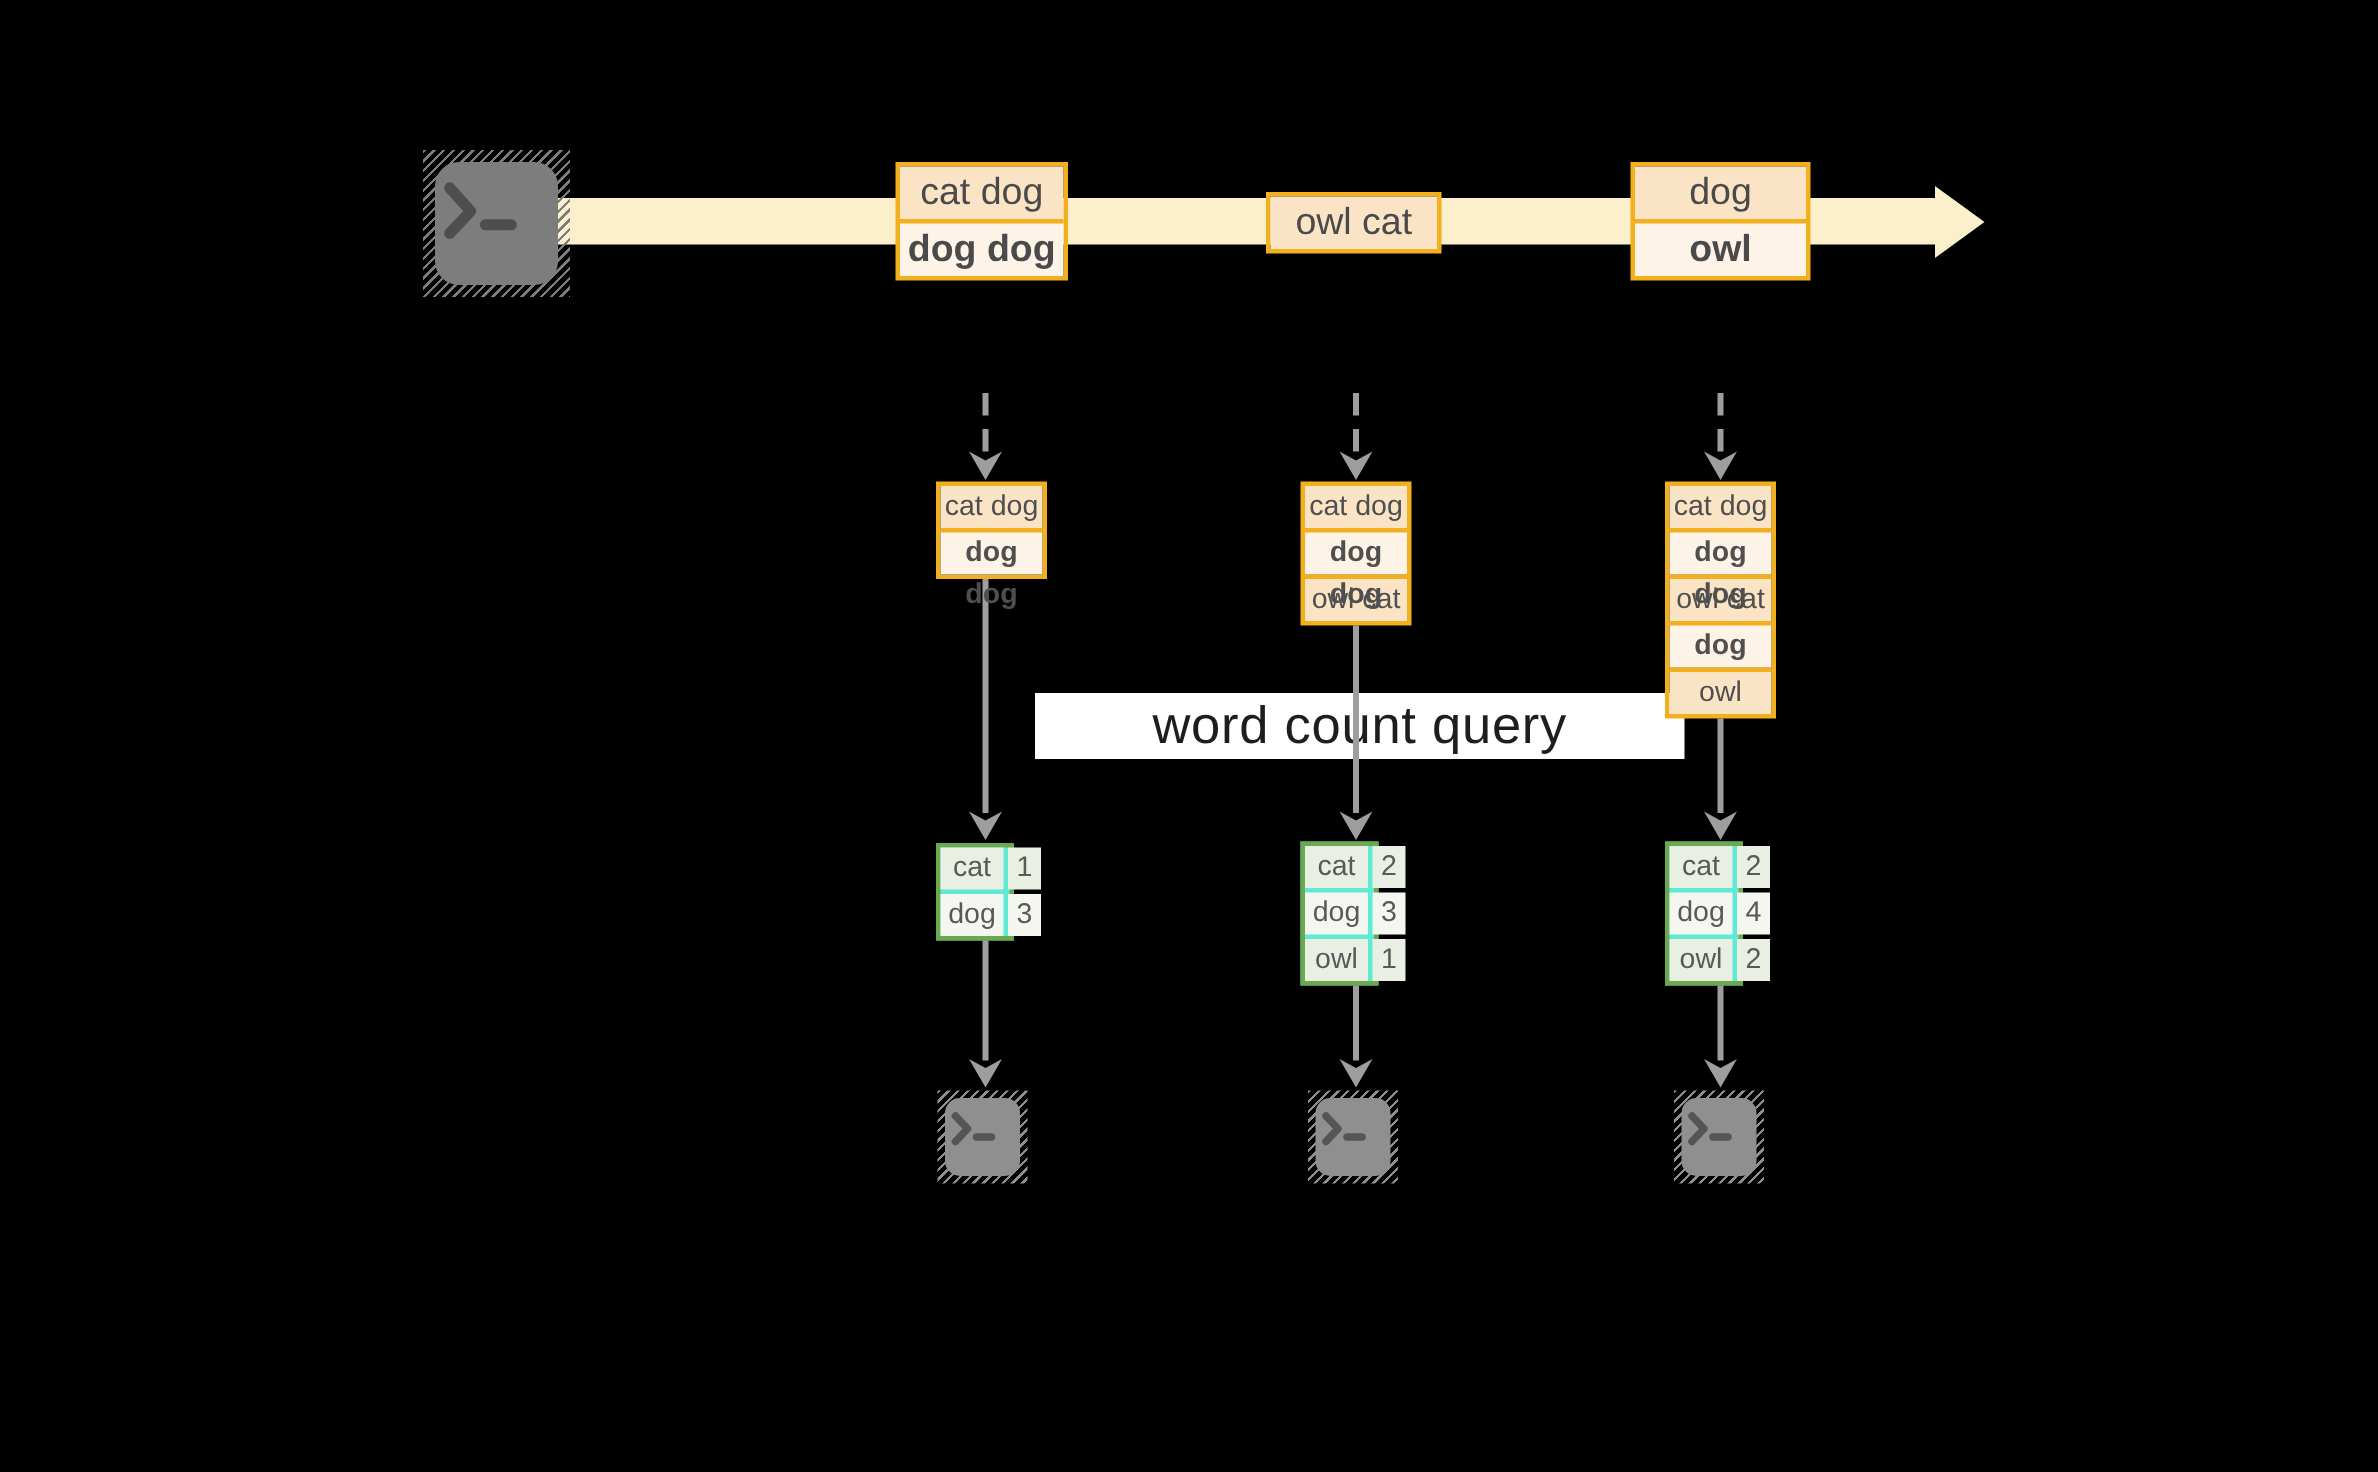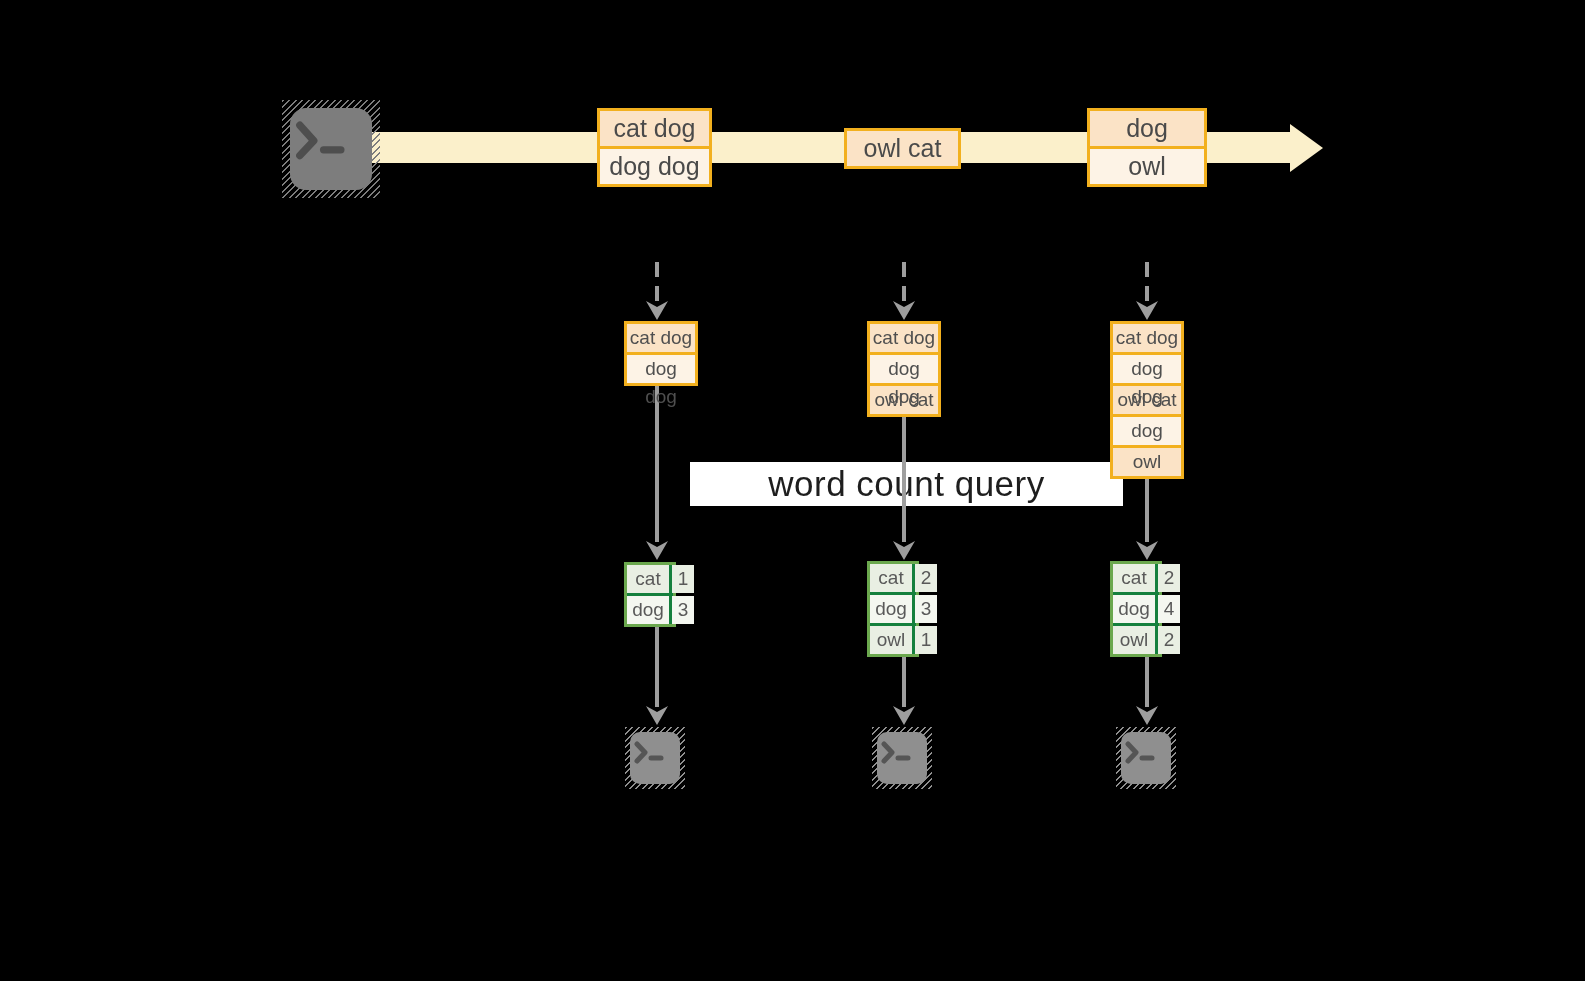--- a/index.html
+++ b/index.html
@@ -5,34 +5,34 @@
   html,body{margin:0;padding:0;background:#000;}
   #canvas{position:relative;width:1585px;height:981px;background:#000;overflow:hidden;
           font-family:"Liberation Sans","DejaVu Sans",sans-serif;}
   svg.layer{position:absolute;left:0;top:0;}
 
   
   .obox{position:absolute;border:3px solid #F2B01E;box-sizing:border-box;}
   .obox .row{height:35px;line-height:35px;text-align:center;font-size:25px;color:#4a4a4a;}
   .obox .row + .row{border-top:3px solid #F2B01E;}
   .fill-a{background:#FBE3C6;}
-  .fill-b{background:#FDF3E6;}
+  .fill-b{background:#FDF3E6;font-weight:bold;}
 
   
   .stack{position:absolute;border:3px solid #F2B01E;box-sizing:border-box;width:74px;}
   .stack .row{height:28px;line-height:28px;text-align:center;font-size:19px;color:#4f4f4f;}
   .stack .row + .row{border-top:3px solid #F2B01E;}
 
   
   .band{position:absolute;left:690px;top:462px;width:433px;height:44px;background:#ffffff;
         display:flex;align-items:center;justify-content:center;}
   .band span{font-size:35px;color:#1e1e1e;letter-spacing:0.5px;}
 
   
-  .gtable{position:absolute;width:52px;border:3px solid #6BA84E;background:#15803d;box-sizing:border-box;
+  .gtable{position:absolute;width:52px;border:3px solid #6BA84E;background:#5eead4;box-sizing:border-box;
           display:grid;grid-template-columns:42px 22px;gap:3px;}
   .gtable .cell{height:28px;line-height:28px;text-align:center;font-size:19px;color:#595959;}
   .gcell-a{background:#E9EFE3;}
   .gcell-b{background:#F4F7F0;}
 
   
   .term{position:absolute;background:repeating-linear-gradient(135deg,
         var(--tc) 0px,var(--tc) 1.6px,transparent 1.6px,transparent 4.6px);}
   .term .body{position:absolute;background:var(--tc);}
   .term.big{width:98px;height:98px;--tc:#7d7d7d;}

